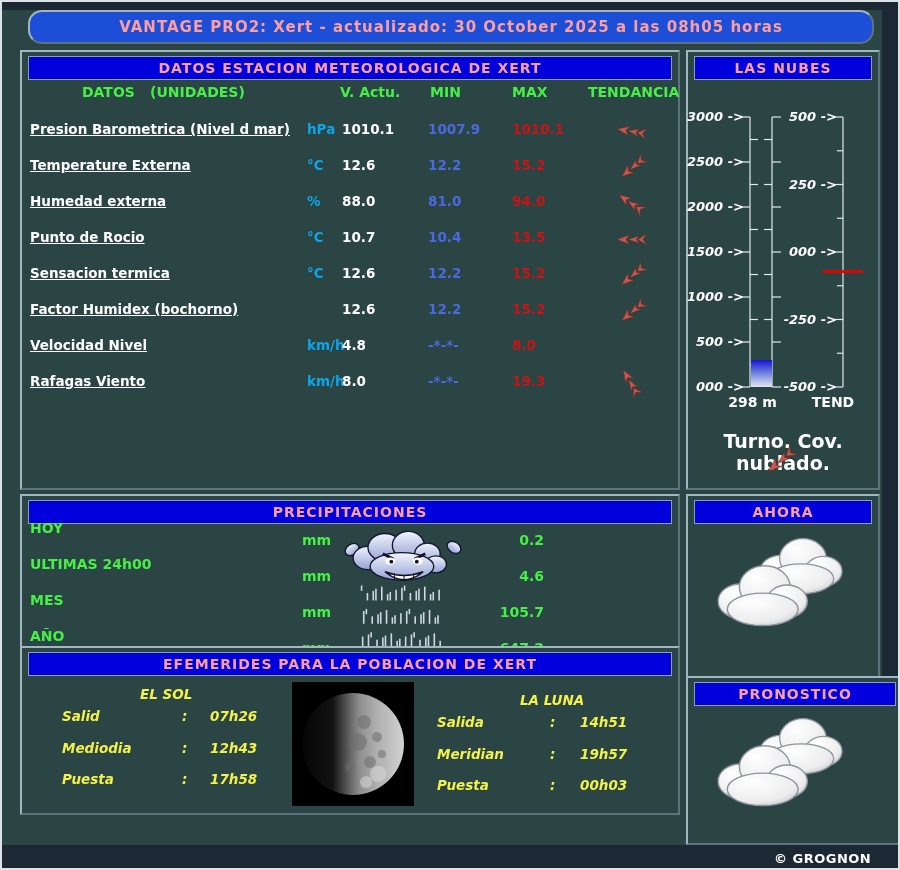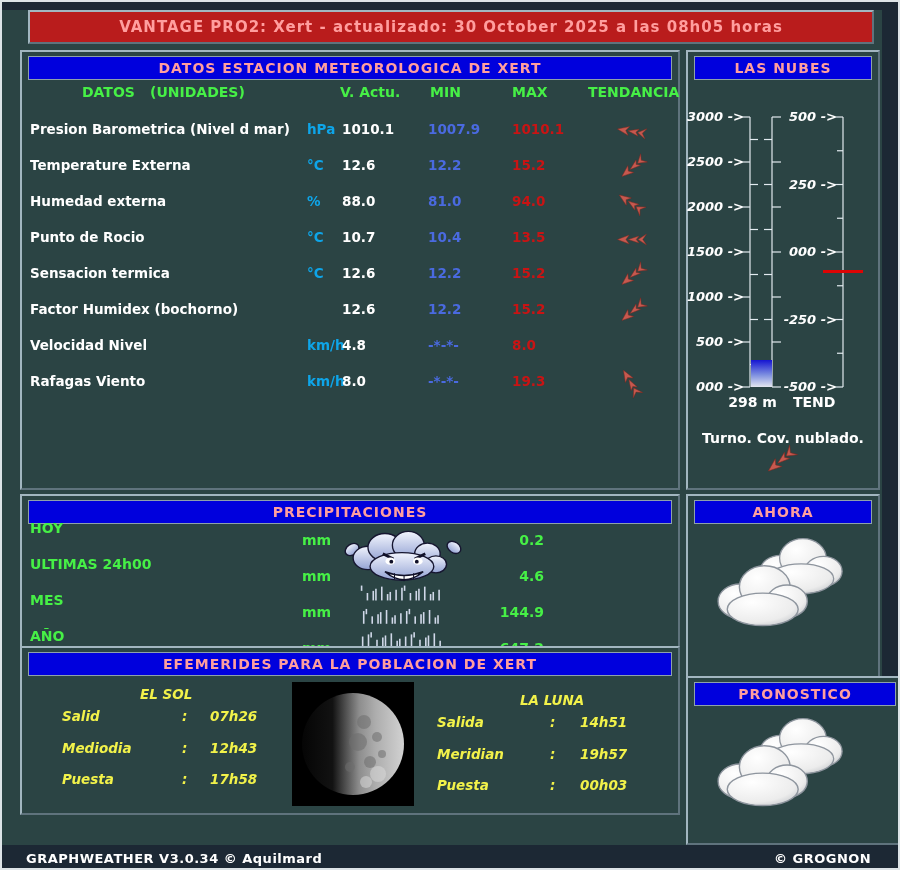--- a/index.html
+++ b/index.html
@@ -4,28 +4,28 @@
 <style>
   html,body{margin:0;padding:0;background:#10181f;}
   .page{position:relative;width:900px;height:870px;overflow:hidden;background:#2b4444;
         border:2px solid #dde4e7;box-sizing:border-box;
         font-family:"DejaVu Sans",sans-serif;font-weight:bold;}
   .strip{position:absolute;background:#1c2834;}
   .panel{position:absolute;background:#2b4444;border:2px solid;border-color:#a2b6c0 #5f737d #5f737d #a2b6c0;box-sizing:border-box;}
   .tbar{position:absolute;left:7px;right:7px;top:5px;height:22px;background:#0000dd;
         box-shadow:0 0 0 1px #8ea1ab;display:flex;align-items:center;justify-content:center;
         color:#ff9e9e;font-size:14px;letter-spacing:1px;}
-  .hdrbar{display:flex;align-items:center;justify-content:center;background:#b91c1c;
-        color:#ff9e9e;font-size:15px;letter-spacing:1px;}
+  .hdrbar{display:flex;align-items:center;justify-content:center;background:#1d4ed8;
+        color:#ff9e9e;font-size:15px;letter-spacing:1px;border-radius:14px;}
   .abs{position:absolute;}
   .green{color:#46f046;}
-  .white{color:#ffffff;} .t14{font-size:14px;} .t15{font-size:14px;}
+  .white{color:#ffffff;} .t14{font-size:14px;} .t15{font-size:19px;}
   .drow span{position:absolute;top:0;font-size:13.5px;}
   .drow{position:absolute;left:0;width:100%;height:22px;}
-  .dlabel{left:8px;color:#fff;}
+  .dlabel{left:8px;color:#fff;text-decoration:underline;}
   .dunit{left:265px;color:#0ea5e9;padding-left:20px;}
   .dval{left:320px;color:#fff;}
   .dmin{left:406px;color:#4a6ae0;}
   .dmax{left:490px;color:#c81414;}
   .dtrend{left:588px;width:44px;text-align:center;}
   .dtrend svg{width:30px;height:15px;}
   .glabel{position:absolute;height:16px;font-size:13px;color:#fff;text-align:right;white-space:nowrap;}
   .prow-label{position:absolute;left:8px;font-size:14px;color:#46f046;}
   .prow-unit{position:absolute;left:280px;font-size:14px;color:#46f046;}
   .prow-val{position:absolute;left:392px;width:130px;text-align:right;font-size:14px;color:#46f046;}
@@ -230,42 +230,42 @@
     <span class="glabel" style="right:134px;top:282px"><i>500</i><i> -&gt;</i></span>
     <span class="glabel" style="right:134px;top:327px"><i>000</i><i> -&gt;</i></span>
 
     <span class="glabel" style="right:41px;top:57px"><i>500</i><i> -&gt;</i></span>
     <span class="glabel" style="right:41px;top:124.5px"><i>250</i><i> -&gt;</i></span>
     <span class="glabel" style="right:41px;top:192px"><i>000</i><i> -&gt;</i></span>
     <span class="glabel" style="right:41px;top:259.5px"><i>-250</i><i> -&gt;</i></span>
     <span class="glabel" style="right:41px;top:327px"><i>-500</i><i> -&gt;</i></span>
 
     <span class="abs white t14" style="left:12px;top:342px;width:105px;text-align:center">298 m</span>
-    <span class="abs white t14" style="left:105px;top:342px;width:80px;text-align:left">TEND</span>
+    <span class="abs white t14" style="left:105px;top:342px;width:80px;text-align:center">TEND</span>
     <span class="abs white t15" style="left:0;top:378px;width:190px;text-align:center">Turno. Cov. nublado.</span>
     <span class="abs trend-rot" style="left: 76px; top: 400px; width: 34px; height: 17px; display: inline-block; transform: rotate(140deg);">
       <svg viewBox="0 0 32 16" width="34" height="17">
           <use href="#dart"></use>
         </svg>
     </span>
   </div>
 
   <div class="panel" style="left:18px;top:492px;width:660px;height:178px">
     <div class="tbar">
       <span>PRECIPITACIONES</span>
     </div>
     <span class="prow-label" style="top:24px">HOY</span>
     <span class="prow-unit" style="top:36px">mm</span>
     <span class="prow-val" style="top:36px">0.2</span>
     <span class="prow-label" style="top:60px">ULTIMAS 24h00</span>
     <span class="prow-unit" style="top:72px">mm</span>
     <span class="prow-val" style="top:72px">4.6</span>
     <span class="prow-label" style="top:96px">MES</span>
     <span class="prow-unit" style="top:108px">mm</span>
-    <span class="prow-val" style="top:108px">144.9</span>
+    <span class="prow-val" style="top:108px">105.7</span>
     <span class="prow-label" style="top:132px">AÑO</span>
     <span class="prow-unit" style="top:144px">mm</span>
     <span class="prow-val" style="top:144px">647.2</span>
 
     <svg class="abs" style="left:322px;top:28px" width="118" height="138" viewBox="0 0 110 130">
       <g stroke="#161630" stroke-width="1.3" fill="url(#rg)">
         <ellipse cx="7" cy="24" rx="7" ry="5" transform="rotate(-35 7 24)"></ellipse>
         <ellipse cx="103" cy="22" rx="7" ry="5" transform="rotate(35 103 22)"></ellipse>
         <ellipse cx="22" cy="32" rx="14" ry="11"></ellipse>
         <ellipse cx="38" cy="22" rx="16" ry="13"></ellipse>
@@ -394,15 +394,14 @@
   <div class="panel" style="left:684px;top:674px;width:218px;height:169px">
     <div class="tbar">
       <span>PRONOSTICO</span>
     </div>
     <svg class="abs" style="left:20px;top:28px" width="152" height="118" viewBox="0 0 150 112">
       <use href="#cloudShape" transform="translate(44,2) scale(0.92)"></use>
       <use href="#cloudShape" transform="translate(2,28)"></use>
     </svg>
   </div>
 
-  <span class="footer-text" style="left:24px;top:849px">GRAPHWEATHER V3.0.34 © Aquilmard</span>
   <span class="footer-text" style="left:772px;top:849px">© GROGNON</span>
 </div>
 
 </body></html>

